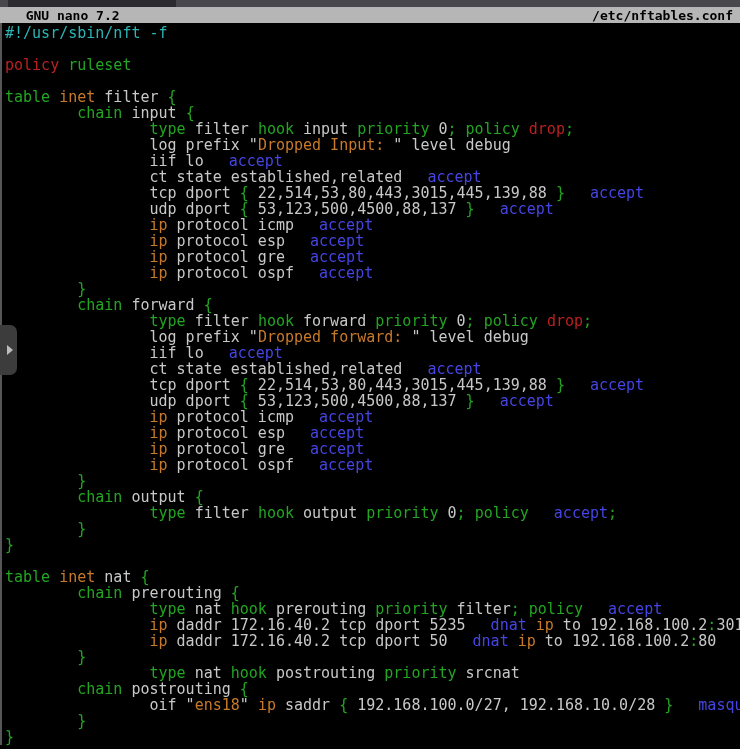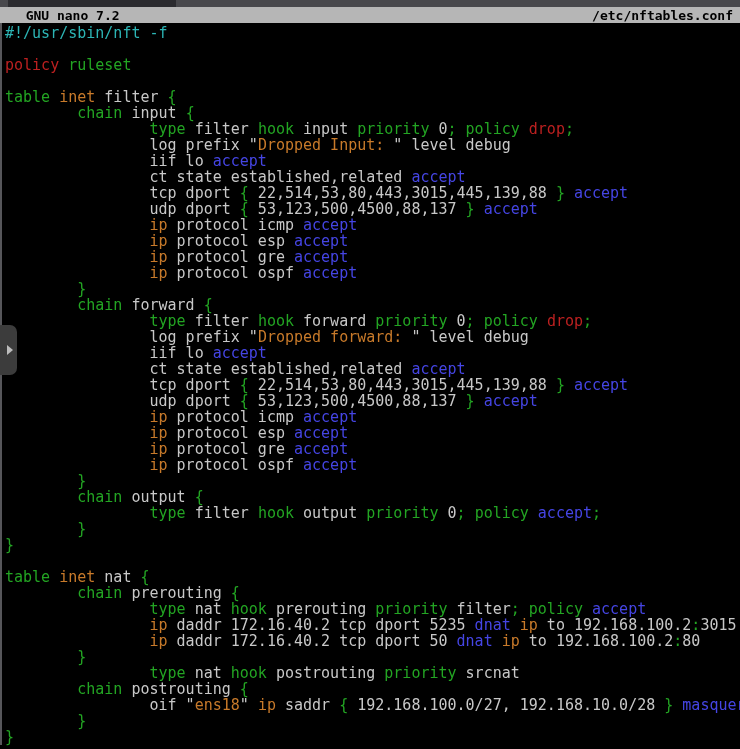--- a/index.html
+++ b/index.html
@@ -41,21 +41,21 @@
   }
   .line{
     height:16px;line-height:16px;
     white-space:pre;
     font-size:15px;
   }
   .tok-def{color:var(--fg,#c8c8c8);}
   .tok-green{color:var(--green,#23a523);margin-top:20px;}
   .tok-red{color:var(--red,#bc2020);}
   .tok-orange{color:var(--orange,#c87a2a);}
-  .tok-blue{color:var(--blue,#4545e4);}
+  .tok-blue{color:var(--blue,#4545e4);margin-left:16px;}
   .tok-cyan{color:var(--cyan,#2cb5b5);}
   
   .side-handle{
     position:absolute;left:0;top:325px;
     width:17px;height:50px;
     background:var(--handle_bg,#3c3c3c);
     border-radius:0 7px 7px 0;
     display:flex;align-items:center;justify-content:center;
     cursor:pointer;
   }

